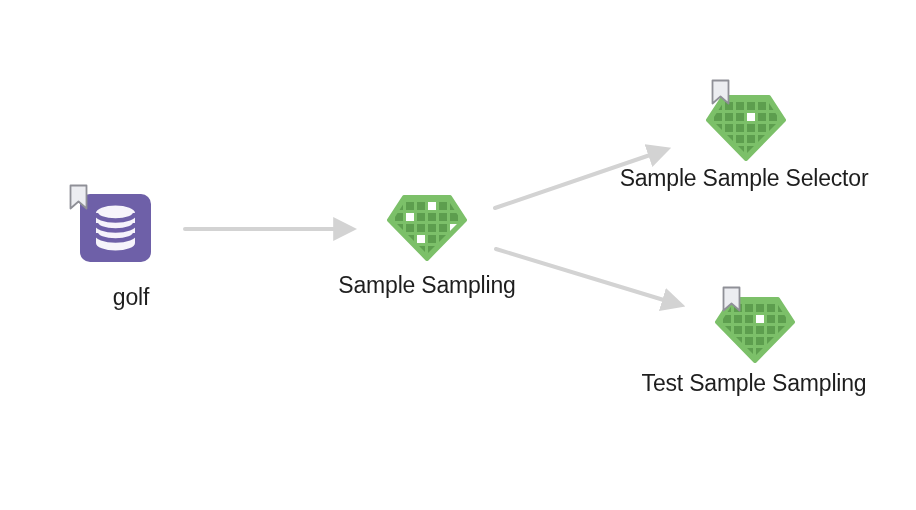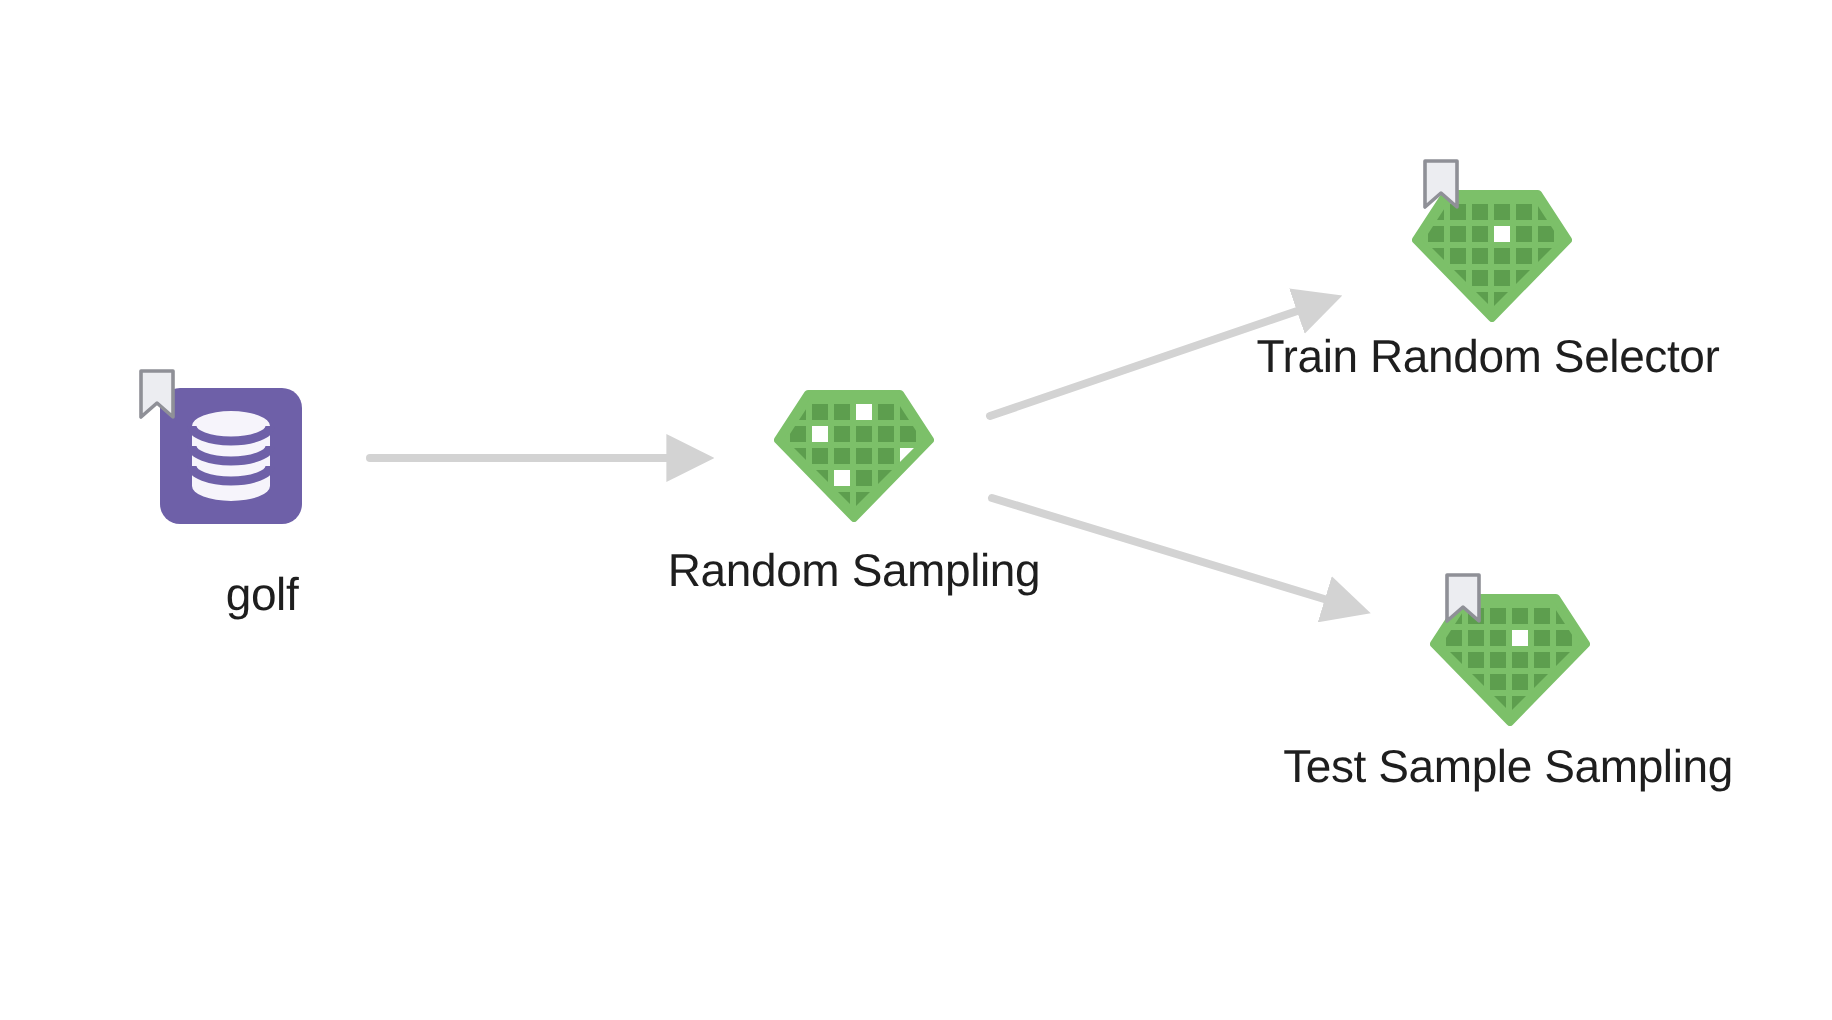--- a/index.html
+++ b/index.html
@@ -71,35 +71,35 @@
     <svg class="node-icon" style="left:387px;top:193px;" width="80" height="68" viewBox="0 0 80 68">
       <polygon points="2,27 17,4 63,4 78,27 40,66" fill="#7cc069" stroke="#7cc069" stroke-width="4" stroke-linejoin="round"></polygon>
       <g clip-path="url(#gemclip)">
         <rect x="0" y="0" width="80" height="68" fill="url(#gemgrid)"></rect>
         <rect x="41" y="9" width="8" height="8" fill="#ffffff"></rect>
         <rect x="19" y="20" width="8" height="8" fill="#ffffff"></rect>
         <rect x="63" y="31" width="8" height="8" fill="#ffffff"></rect>
         <rect x="30" y="42" width="8" height="8" fill="#ffffff"></rect>
       </g>
     </svg>
-    <div class="node-label" style="left:427px;top:273px;">Random Sampling</div>
+    <div class="node-label" style="left:427px;top:273px;">Sample Sampling</div>
   </div>
 
   <div class="node" style="left:0;top:0;">
     <svg class="node-icon" style="left:706px;top:93px;" width="80" height="68" viewBox="0 0 80 68">
       <polygon points="2,27 17,4 63,4 78,27 40,66" fill="#7cc069" stroke="#7cc069" stroke-width="4" stroke-linejoin="round"></polygon>
       <g clip-path="url(#gemclip)">
         <rect x="0" y="0" width="80" height="68" fill="url(#gemgrid)"></rect>
         <rect x="41" y="20" width="8" height="8" fill="#ffffff"></rect>
       </g>
     </svg>
     <svg class="bookmark" style="left:711px;top:79px;" width="19" height="26" viewBox="0 0 19 26">
       <polygon points="1.5,1.5 17.5,1.5 17.5,24.5 9.5,17.5 1.5,24.5" fill="#ecedf1" stroke="#8f9097" stroke-width="1.8" stroke-linejoin="round"></polygon>
     </svg>
-    <div class="node-label" style="left:744px;top:166px;">Train Random Selector</div>
+    <div class="node-label" style="left:744px;top:166px;">Sample Sample Selector</div>
   </div>
 
   <div class="node" style="left:0;top:0;">
     <svg class="node-icon" style="left:715px;top:295px;" width="80" height="68" viewBox="0 0 80 68">
       <polygon points="2,27 17,4 63,4 78,27 40,66" fill="#7cc069" stroke="#7cc069" stroke-width="4" stroke-linejoin="round"></polygon>
       <g clip-path="url(#gemclip)">
         <rect x="0" y="0" width="80" height="68" fill="url(#gemgrid)"></rect>
         <rect x="41" y="20" width="8" height="8" fill="#ffffff"></rect>
       </g>
     </svg>

